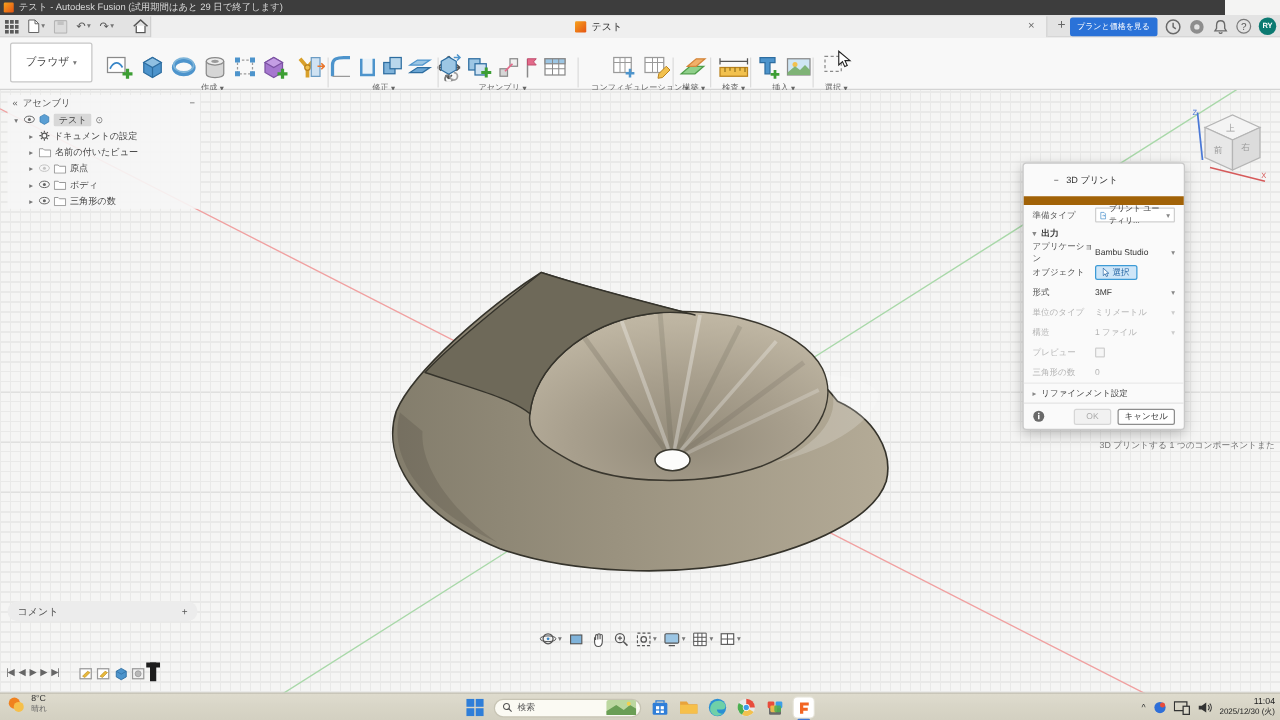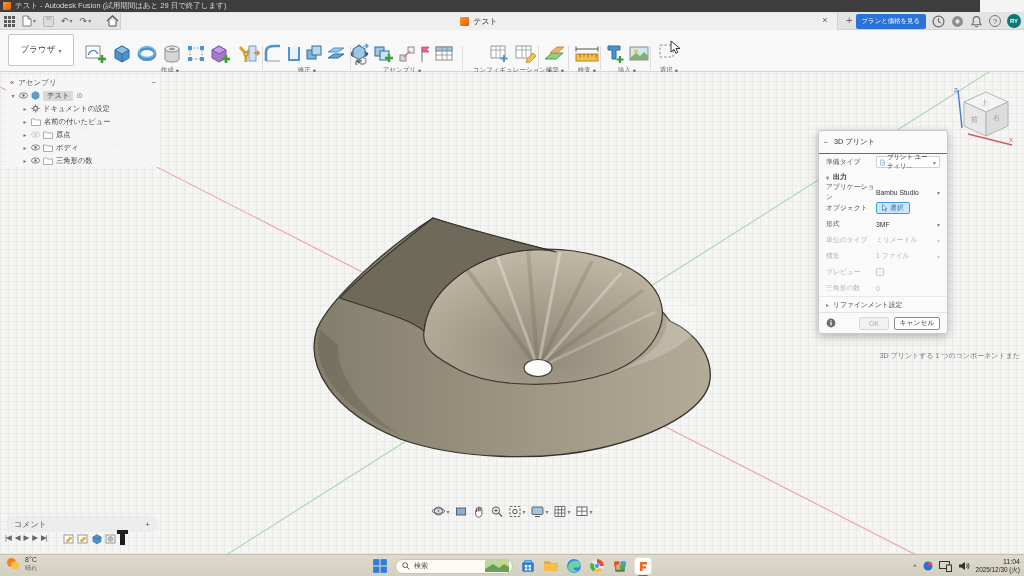--- a/index.html
+++ b/index.html
@@ -50,21 +50,21 @@
 .trow{height:13px;display:flex;align-items:center;gap:3px;font-size:7.3px;color:#444;padding-left:4px}
 .trow .exp{width:6px;font-size:6px;color:#777;text-align:center}
 .trow.child{padding-left:16px}
 .root-label{background:#d8d8d8;padding:0 4px;border-radius:1px}
 .eye{display:inline-flex}
 .dim{opacity:.35}
 
 #viewcube{position:absolute;left:950px;top:84px}
 
 #dialog{position:absolute;left:818px;top:130px;width:130px;background:#fafafa;border:1px solid #c9c9c9;border-radius:3px;box-shadow:0 3px 10px rgba(0,0,0,.25);font-size:6.8px;z-index:6}
-#dialog .dhead{height:23px;display:flex;align-items:center;gap:6px;padding:0 5px;border-bottom:1px solid #a16207;color:#333}
+#dialog .dhead{height:33px;display:flex;align-items:center;gap:6px;padding:0 24px;border-bottom:7px solid #a16207;color:#333}
 #dialog .dhead .dtitle{font-size:7.3px}
 .drow{display:flex;align-items:center;height:16px;padding:0 7px}
 .dlabel{width:50px;color:#555}
 .dis .dlabel,.dis .dval{color:#b4b4b4}
 .dval{color:#333}
 .ddrop{flex:1;display:flex;align-items:center;gap:3px}
 .ddrop .sp{flex:1}
 .dcaret{color:#888;font-size:6px}
 .dis .dcaret{color:#ccc}
 .prep-box{flex:1;display:flex;align-items:center;gap:2px;border:1px solid #cfcfcf;background:#fff;height:12px;padding:0 3px;border-radius:1px}
@@ -73,21 +73,21 @@
 #select-btn{display:flex;align-items:center;gap:2px;background:#cfe6f8;border:1px solid #3d9bd6;border-radius:2px;height:12px;padding:0 5px;color:#1d5e9e}
 .chk{width:8px;height:8px;border:1px solid #cfcfcf;background:#f6f6f6;border-radius:1px}
 .dfoot{display:flex;align-items:center;height:21px;padding:0 7px;border-top:1px solid #e3e3e3;gap:5px}
 .dfoot .sp{flex:1}
 .btn{height:13px;display:flex;align-items:center;justify-content:center;border-radius:2px;font-size:6.8px}
 #ok-btn{width:30px;background:#f1f1f1;border:1px solid #d6d6d6;color:#ababab}
 #cancel-btn{width:46px;background:#fff;border:1px solid #8d8d8d;color:#333}
 #refine-row{height:16px;display:flex;align-items:center;gap:4px;padding:0 7px;border-top:1px solid #e9e9e9;color:#444}
 #hint{position:absolute;left:828px;top:351px;width:192px;text-align:right;font-size:7px;color:#757575;white-space:nowrap;overflow:hidden}
 
-#commentbar{position:absolute;left:6px;top:516px;width:152px;height:16px;background:#ececec;border-radius:8px;display:flex;align-items:center;padding:0 8px;font-size:8px;color:#555}
+#commentbar{position:absolute;left:6px;top:481px;width:152px;height:16px;background:#ececec;border-radius:8px;display:flex;align-items:center;padding:0 8px;font-size:8px;color:#555}
 #commentbar .sp{flex:1}
 #navbar{position:absolute;left:512px;top:504px;transform:translateX(-50%);display:flex;align-items:center;gap:5px}
 .nv{display:flex;align-items:center;gap:1px;color:#555}
 #timeline{position:absolute;left:5px;top:530px;display:flex;align-items:center;gap:4px}
 .tl-ctrl{font-size:7.5px;color:#666;letter-spacing:-1px}
 #tl-icons{display:flex;gap:2px;margin-left:12px;align-items:flex-end}
 #tl-marker{width:5px;height:15px;background:#1d1d1d;position:relative;margin-left:1px}
 #tl-marker:before{content:"";position:absolute;left:-3px;top:0;width:11px;height:4px;background:#1d1d1d}
 
 #taskbar{position:absolute;left:0;top:554px;width:1024px;height:22px;background:linear-gradient(#dedbcd,#d3d0c1);border-top:1px solid rgba(0,0,0,.08)}

